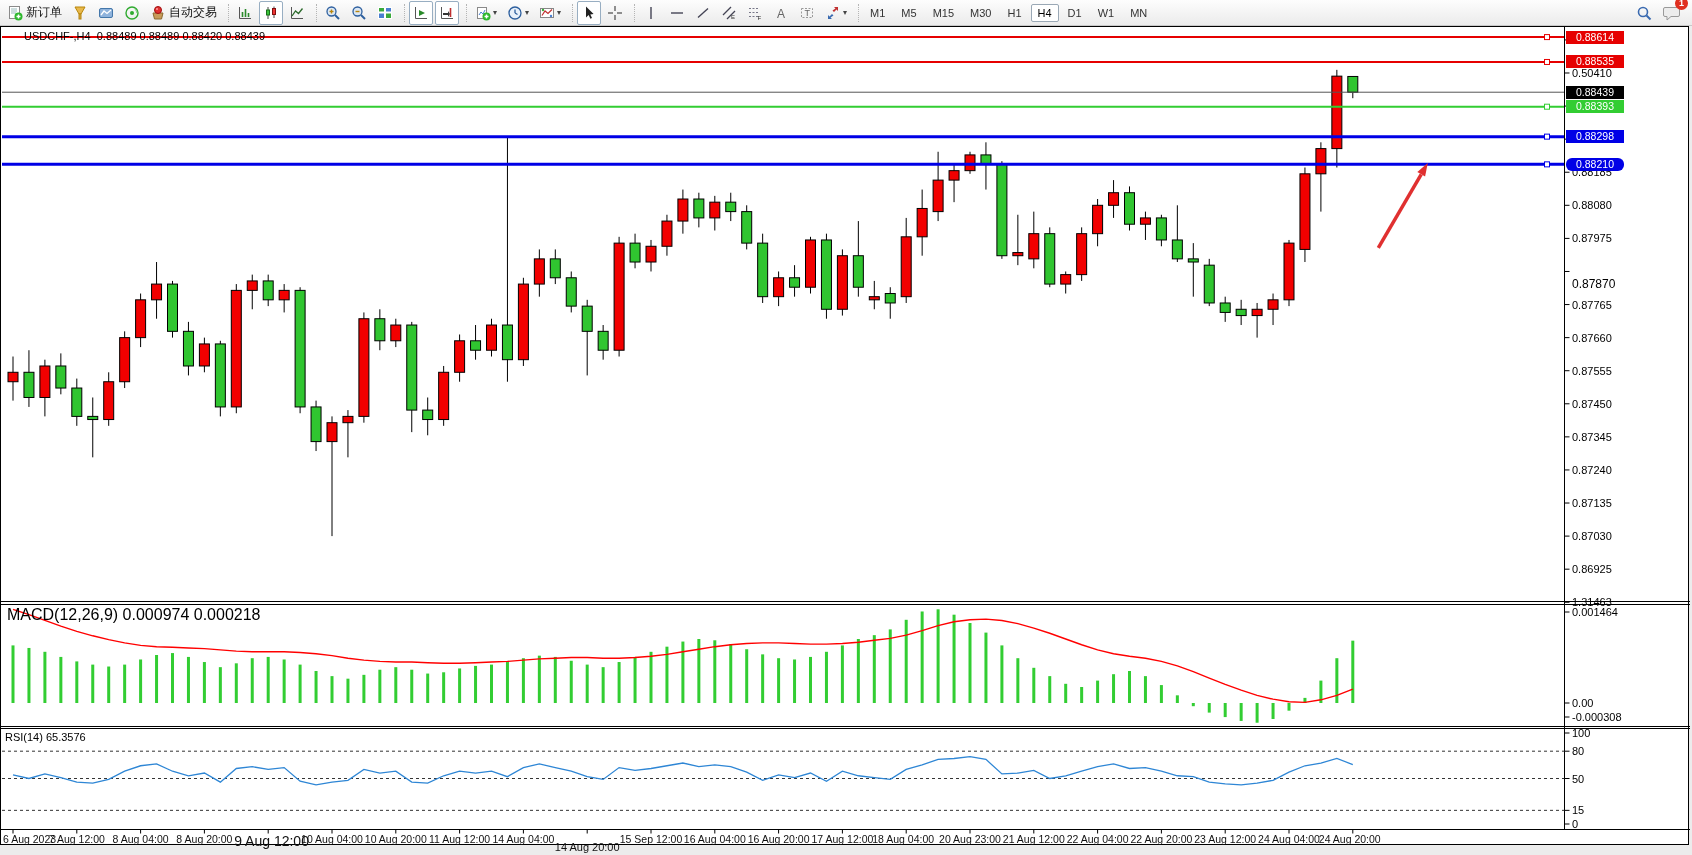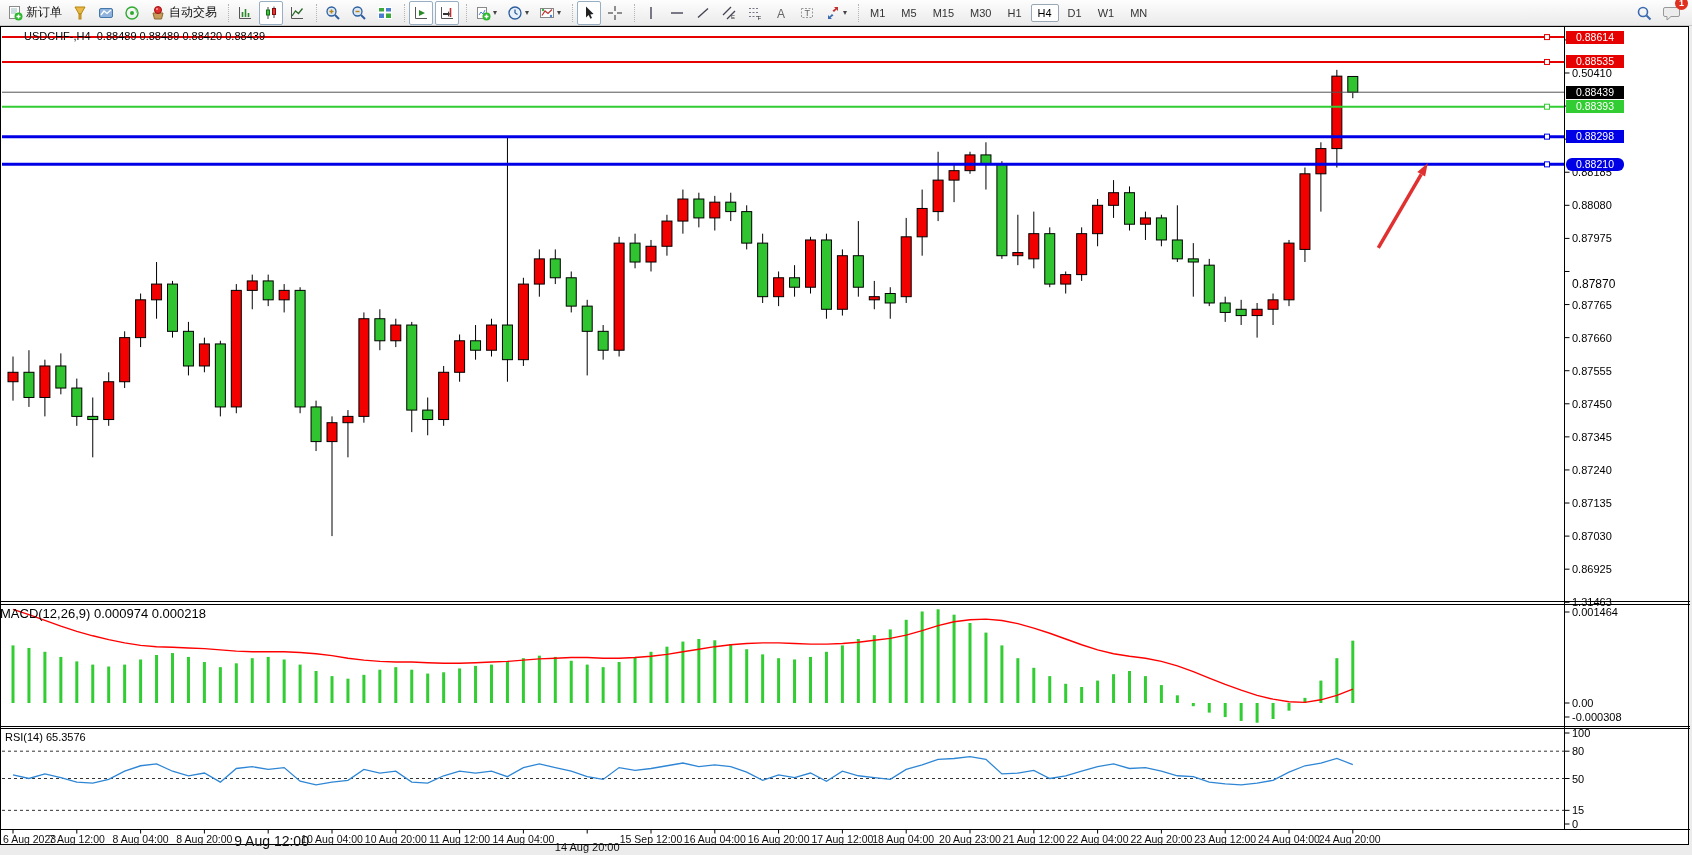--- a/index.html
+++ b/index.html
@@ -669,21 +669,21 @@
     <div class="abs" style="left: 1572px; top: 298.549px; font-size: 11px; color: rgb(0, 0, 0); z-index: 8;">0.87765</div>
     <div class="abs" style="left: 1572px; top: 331.628px; font-size: 11px; color: rgb(0, 0, 0); z-index: 8;">0.87660</div>
     <div class="abs" style="left: 1572px; top: 364.707px; font-size: 11px; color: rgb(0, 0, 0); z-index: 8;">0.87555</div>
     <div class="abs" style="left: 1572px; top: 397.786px; font-size: 11px; color: rgb(0, 0, 0); z-index: 8;">0.87450</div>
     <div class="abs" style="left: 1572px; top: 430.865px; font-size: 11px; color: rgb(0, 0, 0); z-index: 8;">0.87345</div>
     <div class="abs" style="left: 1572px; top: 463.944px; font-size: 11px; color: rgb(0, 0, 0); z-index: 8;">0.87240</div>
     <div class="abs" style="left: 1572px; top: 497.023px; font-size: 11px; color: rgb(0, 0, 0); z-index: 8;">0.87135</div>
     <div class="abs" style="left: 1572px; top: 530.102px; font-size: 11px; color: rgb(0, 0, 0); z-index: 8;">0.87030</div>
     <div class="abs" style="left: 1572px; top: 563.181px; font-size: 11px; color: rgb(0, 0, 0); z-index: 8;">0.86925</div>
     <div class="abs" style="left: 1572px; top: 596.26px; font-size: 11px; color: rgb(0, 0, 0); z-index: 8;">1.31463</div>
-    <div class="abs" style="left: 0; top: 606px; font-size: 13px; color: rgb(0, 0, 0); z-index: 8; text-align: right;">MACD(12,26,9) 0.000974 0.000218</div>
+    <div class="abs" style="left: 7px; top: 606px; font-size: 16px; color: rgb(0, 0, 0); z-index: 8; text-align: right;">MACD(12,26,9) 0.000974 0.000218</div>
     <div class="abs" style="left: 1572px; top: 606px; font-size: 11px; color: rgb(0, 0, 0); z-index: 8;">0.001464</div>
     <div class="abs" style="left: 1572px; top: 697px; font-size: 11px; color: rgb(0, 0, 0); z-index: 8;">0.00</div>
     <div class="abs" style="left: 1572px; top: 711px; font-size: 11px; color: rgb(0, 0, 0); z-index: 8;">-0.000308</div>
     <div class="abs" style="left: 5px; top: 731px; font-size: 11px; color: rgb(0, 0, 0); z-index: 8;">RSI(14) 65.3576</div>
     <div class="abs" style="left: 1572px; top: 727px; font-size: 11px; color: rgb(0, 0, 0); z-index: 8;">100</div>
     <div class="abs" style="left: 1572px; top: 745.2px; font-size: 11px; color: rgb(0, 0, 0); z-index: 8;">80</div>
     <div class="abs" style="left: 1572px; top: 772.5px; font-size: 11px; color: rgb(0, 0, 0); z-index: 8;">50</div>
     <div class="abs" style="left: 1572px; top: 804.35px; font-size: 11px; color: rgb(0, 0, 0); z-index: 8;">15</div>
     <div class="abs" style="left: 1572px; top: 818px; font-size: 11px; color: rgb(0, 0, 0); z-index: 8;">0</div>
     <div class="abs" style="left: 1566px; top: 30.5812px; width: 58px; height: 13px; line-height: 13px; text-align: center; font-size: 10.5px; background: rgb(230, 0, 0); color: rgb(255, 255, 255); z-index: 8;">0.88614</div>

